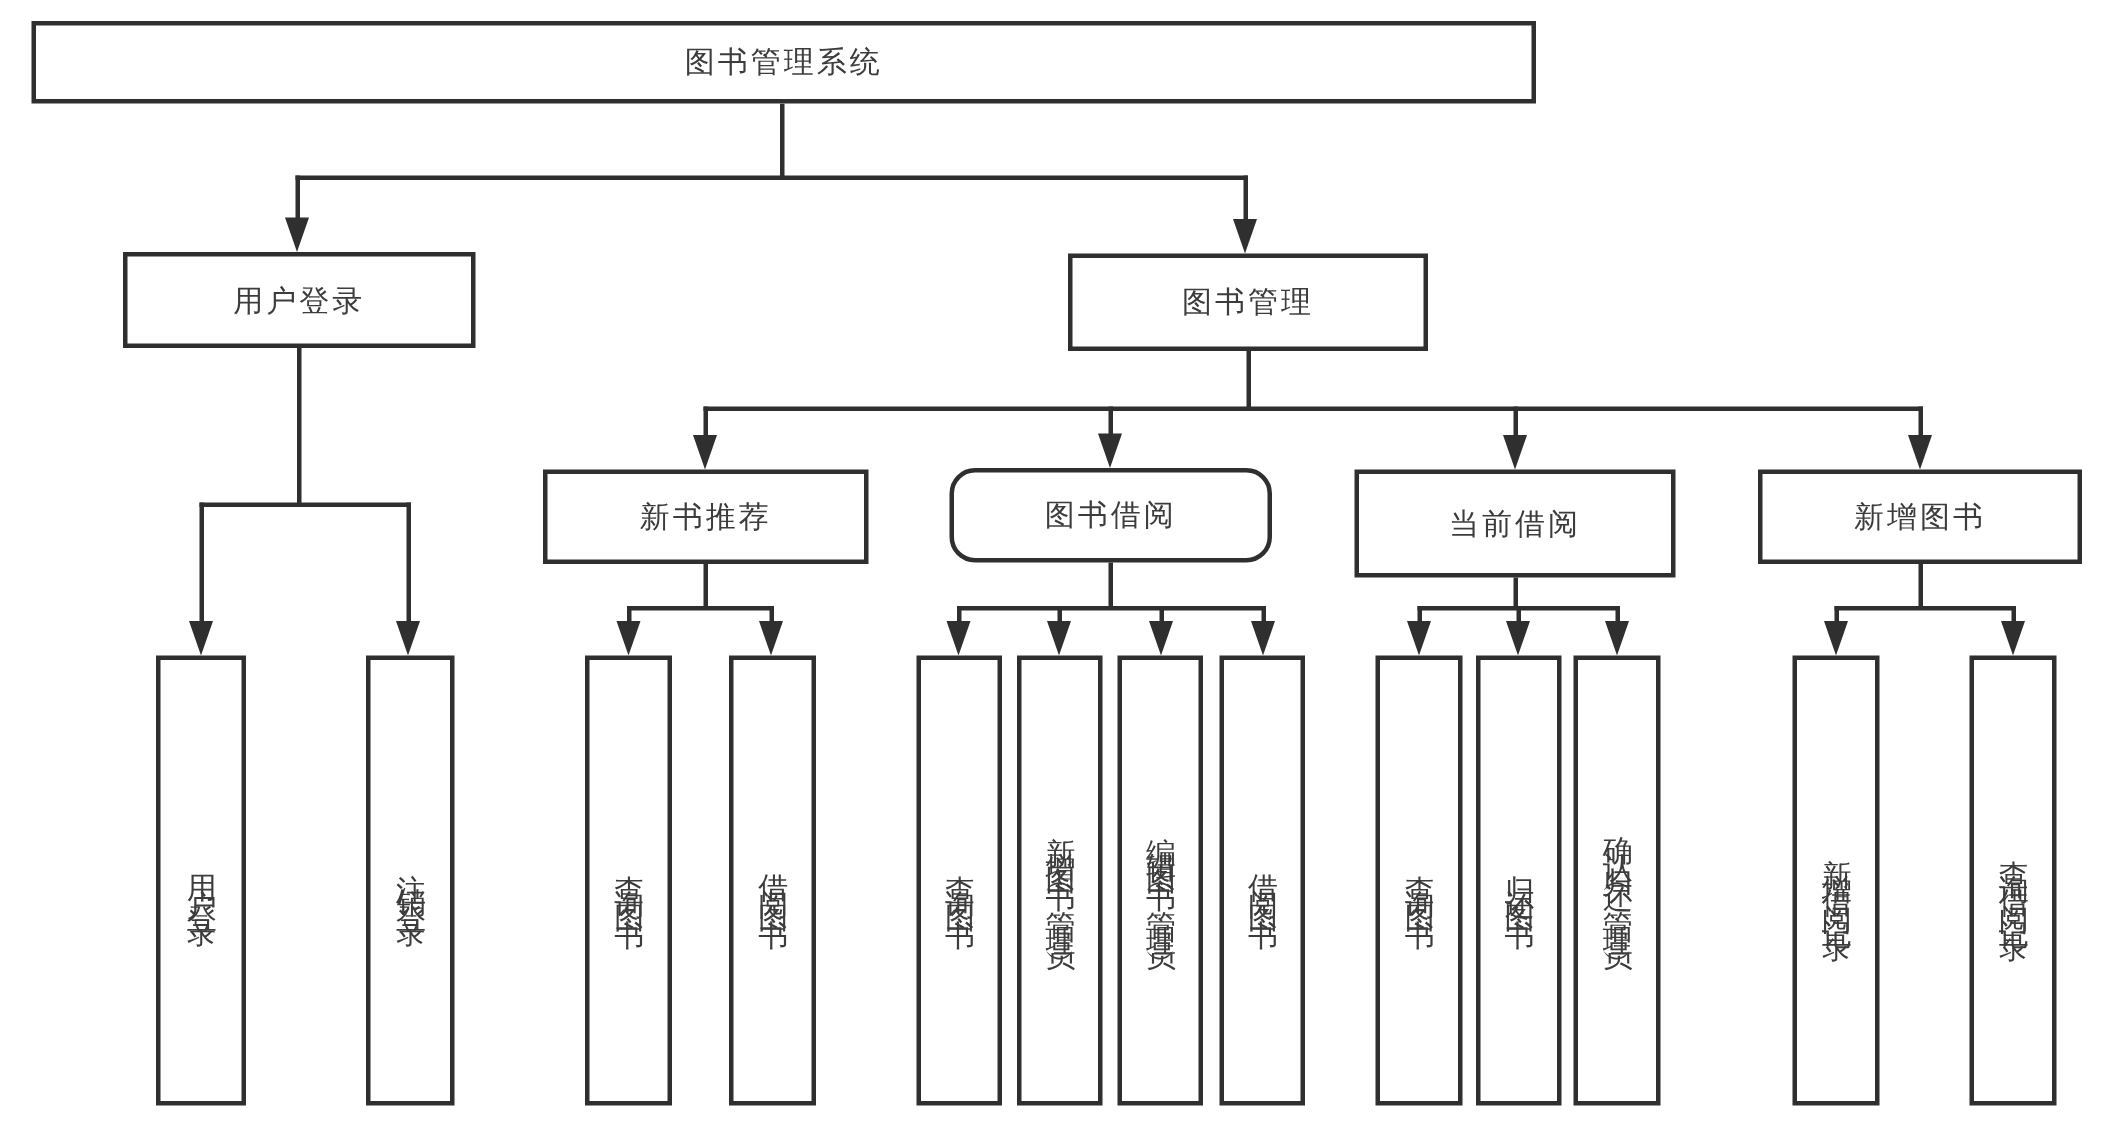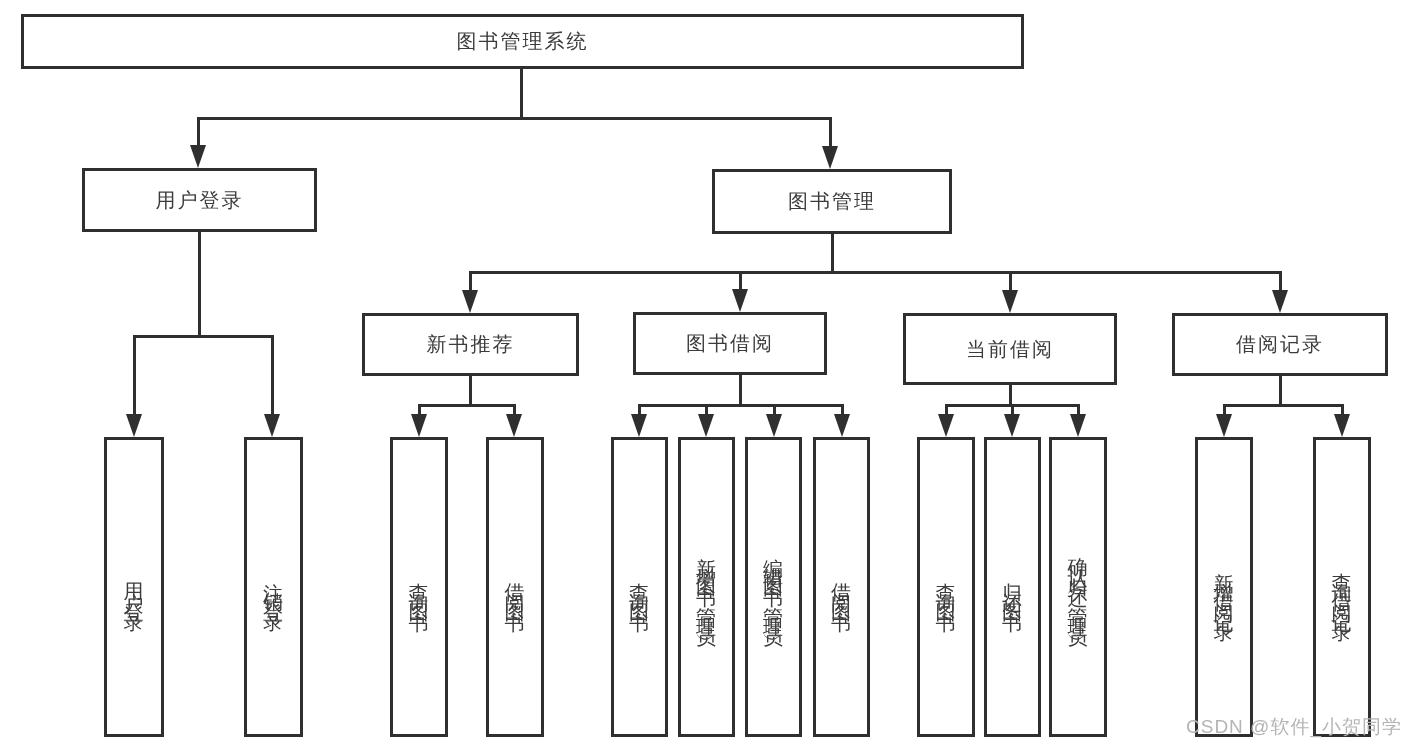--- a/index.html
+++ b/index.html
@@ -97,23 +97,23 @@
   <div class="arrow" style="left:1070px;top:414px;"></div>
   <div class="arrow" style="left:1216px;top:414px;"></div>
   <div class="arrow" style="left:1334px;top:414px;"></div>
 
   <div class="box hbox" style="left:21px;top:14px;width:1003px;height:55px;">图书管理系统</div>
 
   <div class="box hbox" style="left:82px;top:168px;width:235px;height:64px;">用户登录</div>
   <div class="box hbox" style="left:362px;top:313px;width:217px;height:63px;">新书推荐</div>
 
   <div class="box hbox" style="left:712px;top:169px;width:240px;height:65px;">图书管理</div>
-  <div class="box hbox" style="left:633px;top:312px;width:194px;height:63px;">图书借阅</div>
+  <div class="box hbox" style="left:633px;top:312px;width:215px;height:63px;border-radius:17px;">图书借阅</div>
   <div class="box hbox" style="left:903px;top:313px;width:214px;height:72px;">当前借阅</div>
-  <div class="box hbox" style="left:1172px;top:313px;width:216px;height:63px;">借阅记录</div>
+  <div class="box hbox" style="left:1172px;top:313px;width:216px;height:63px;">新增图书</div>
 
   <div class="box vbox" style="left:104px;top:437px;width:60px;height:300px;">
       <span>用户登录</span>
     </div>
   <div class="box vbox" style="left:244px;top:437px;width:59px;height:300px;">
       <span>注销登录</span>
     </div>
 
   <div class="box vbox" style="left:390px;top:437px;width:58px;height:300px;">
       <span>查询图书</span>
@@ -145,15 +145,14 @@
       <span>确认归还（管理员）</span>
     </div>
 
   <div class="box vbox" style="left:1195px;top:437px;width:58px;height:300px;">
       <span>新增借阅记录</span>
     </div>
   <div class="box vbox" style="left:1313px;top:437px;width:58px;height:300px;">
       <span>查询借阅记录</span>
     </div>
 
-  <div class="watermark">CSDN @软件_小贺同学</div>
 
 </div>
 
 </body></html>

